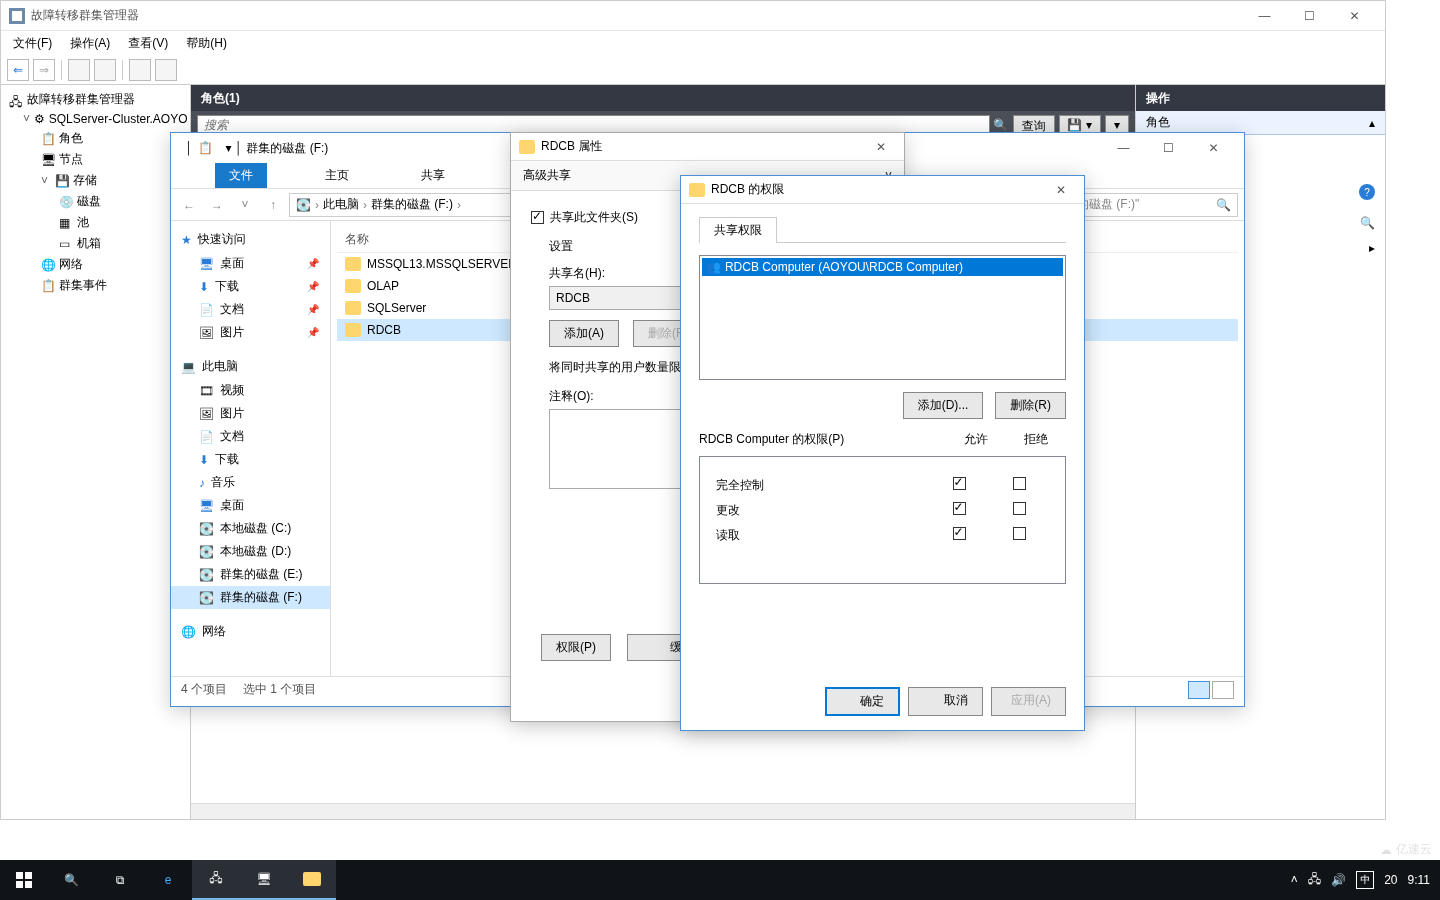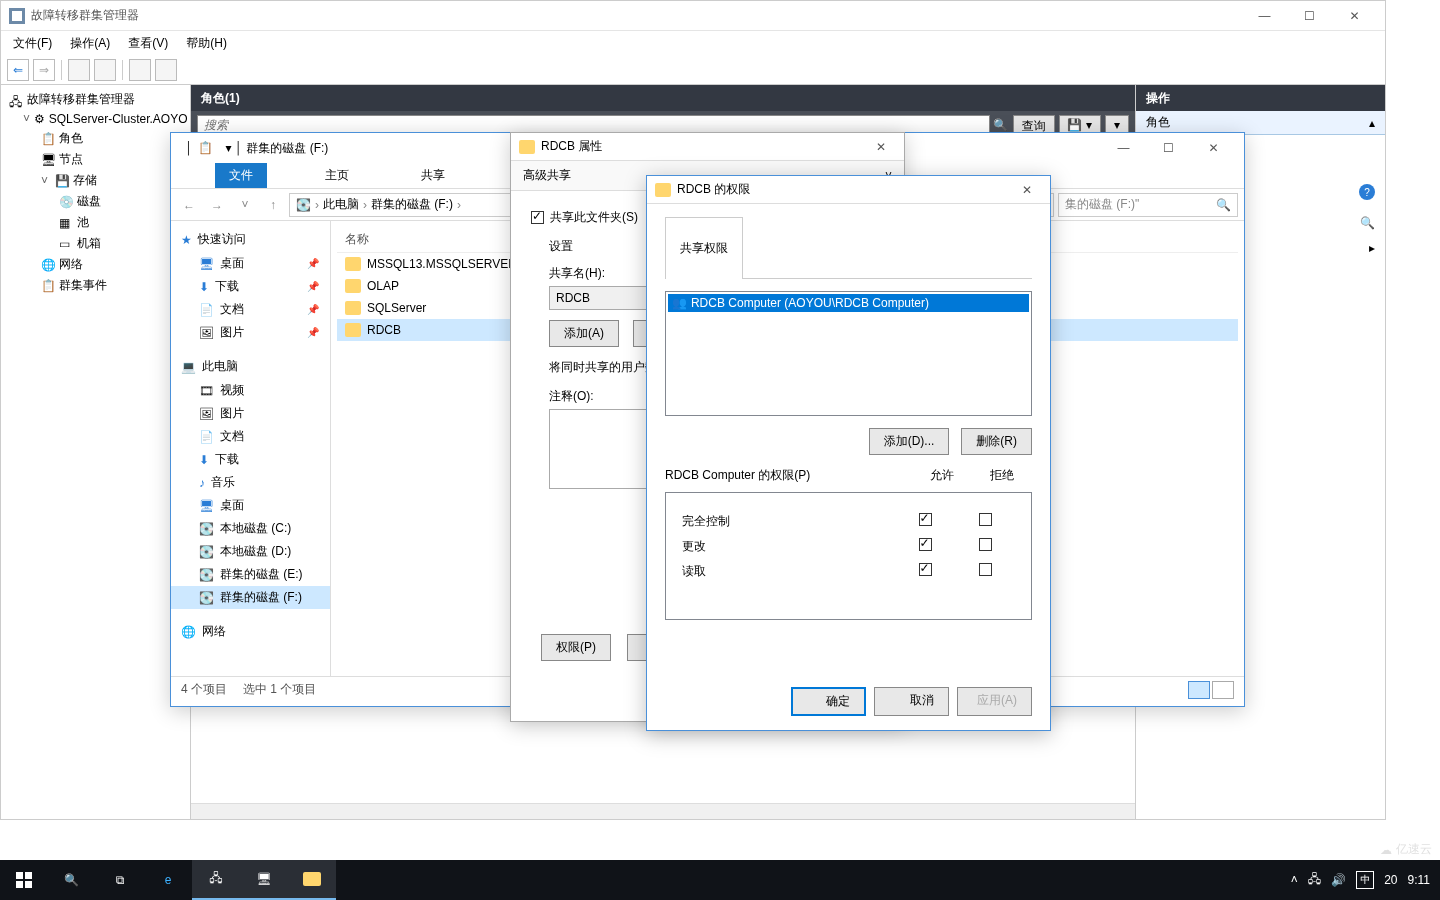--- a/index.html
+++ b/index.html
@@ -84,24 +84,24 @@
 .field-label { margin: 10px 0 4px; }
 .text-field { width: 200px; height: 24px; border: 1px solid #aaa; background: #f0f0f0; padding: 0 6px; display: flex; align-items: center; }
 .btn-row { display: flex; gap: 14px; margin: 10px 0; }
 .dlg-btn { padding: 4px 14px; border: 1px solid #888; background: #e8e8e8; min-width: 70px; text-align: right; }
 .dlg-btn.disabled { color: #aaa; }
 .textarea { width: 200px; height: 80px; border: 1px solid #aaa; background: #fff; }
 .dlg-footer { position: absolute; bottom: 16px; right: 20px; display: flex; gap: 10px; }
 .footer-row { position: absolute; bottom: 60px; left: 30px; display: flex; gap: 16px; }
 
 
-.perms-dialog { position: absolute; left: 646px; top: 175px; width: 405px; height: 556px; background: #fff; border: 1px solid #4a90d9; box-shadow: 0 4px 20px rgba(0,0,0,0.25); z-index: 10; }
+.perms-dialog { position: absolute; left: 680px; top: 175px; width: 405px; height: 556px; background: #fff; border: 1px solid #4a90d9; box-shadow: 0 4px 20px rgba(0,0,0,0.25); z-index: 10; }
 .perms-body { padding: 12px 18px; }
 .tab-control { border-bottom: 1px solid #ccc; margin-bottom: 12px; }
-.tab-control .tab { display: inline-block; padding: 22px 14px; border: 1px solid #ccc; border-bottom: none; background: #fff; position: relative; top: 1px; font-family: Liberation Mono, monospace; }
+.tab-control .tab { display: inline-block; padding: 4px 14px; border: 1px solid #ccc; border-bottom: none; background: #fff; position: relative; top: 1px; font-family: Liberation Mono, monospace; }
 .list-box { border: 1px solid #828790; height: 125px; margin-top: 4px; padding: 2px; }
 .list-entry { background: #0078d7; color: #fff; padding: 2px 4px; display: flex; align-items: center; gap: 4px; }
 .btn-row-right { display: flex; gap: 12px; justify-content: flex-end; margin: 12px 0; }
 .perm-table { border: 1px solid #828790; height: 128px; padding: 16px; }
 .perm-header { display: flex; margin-bottom: 8px; justify-content: flex-end; }
 .perm-header .ph1 { flex: 1; }
 .perm-header .ph2 { width: 60px; text-align: center; }
 .perm-header .ph3 { width: 60px; text-align: center; }
 .perm-row { display: flex; padding: 4px 0; }
 .perm-row .pn { flex: 1; }

